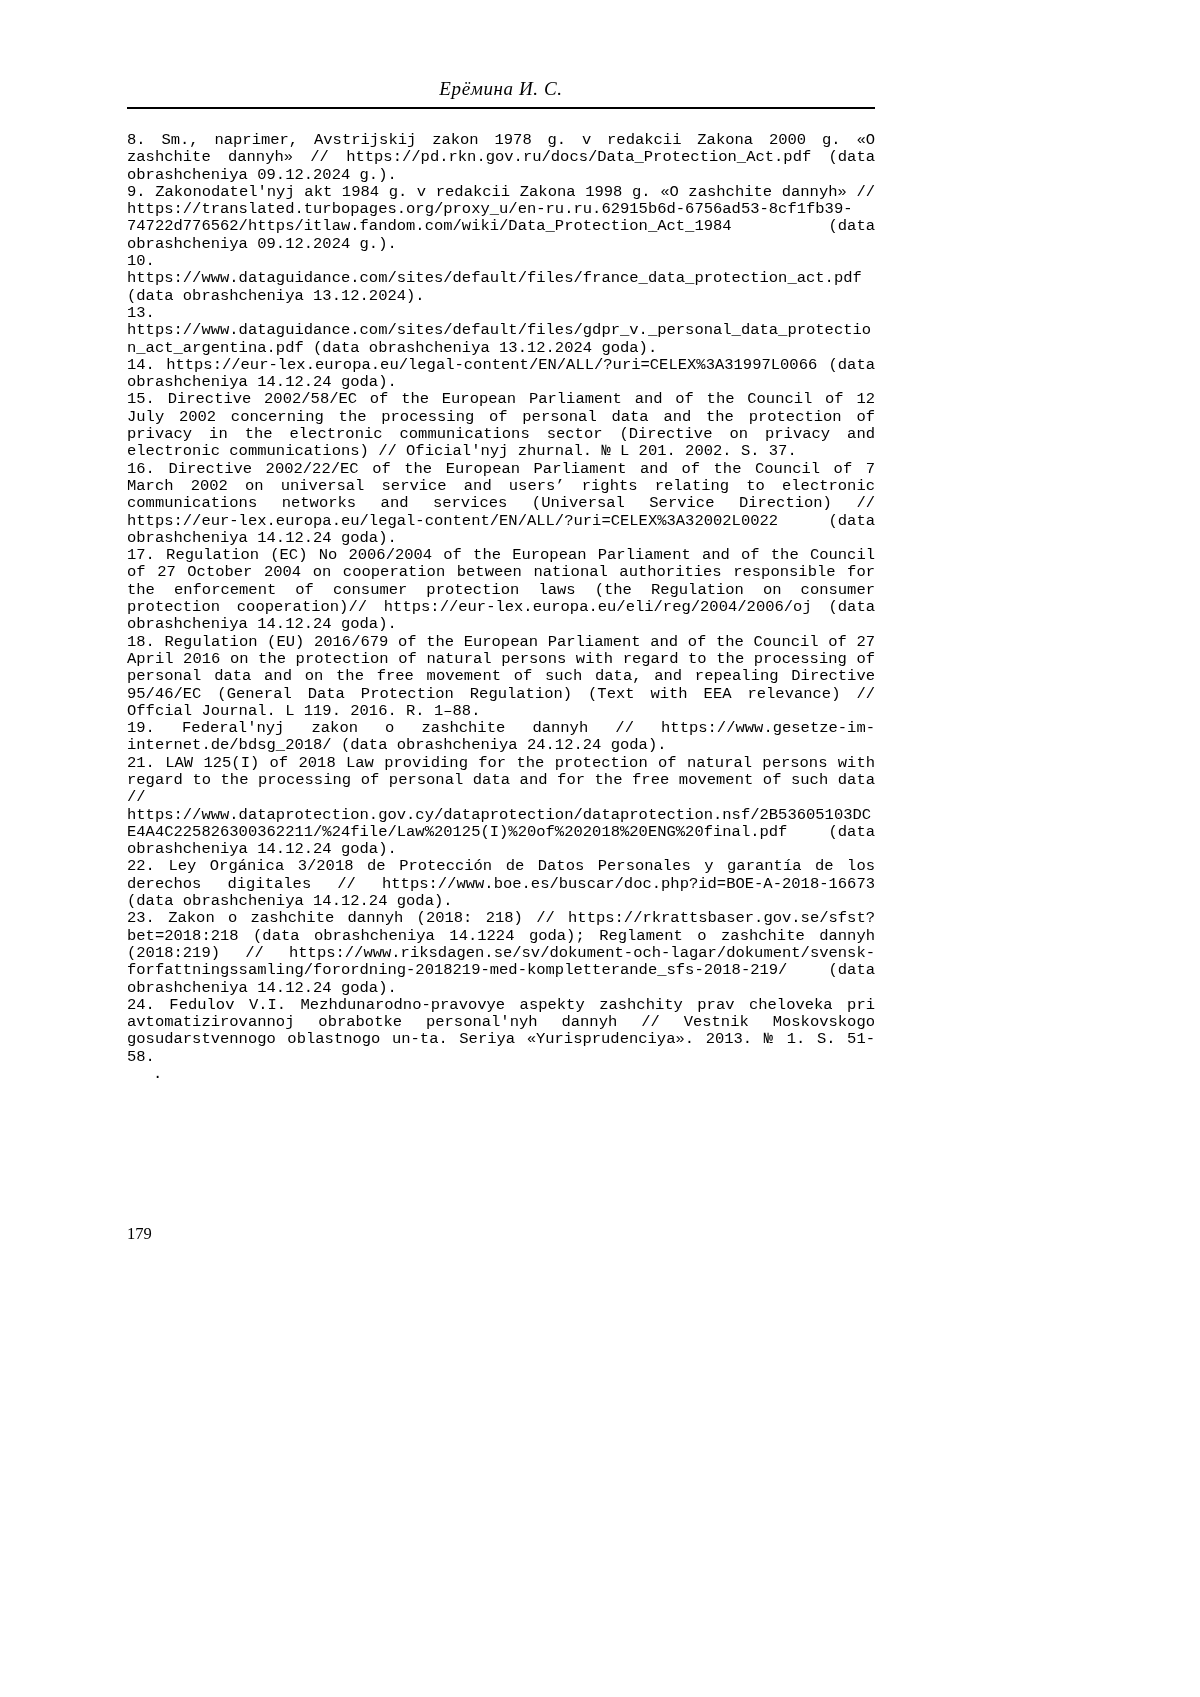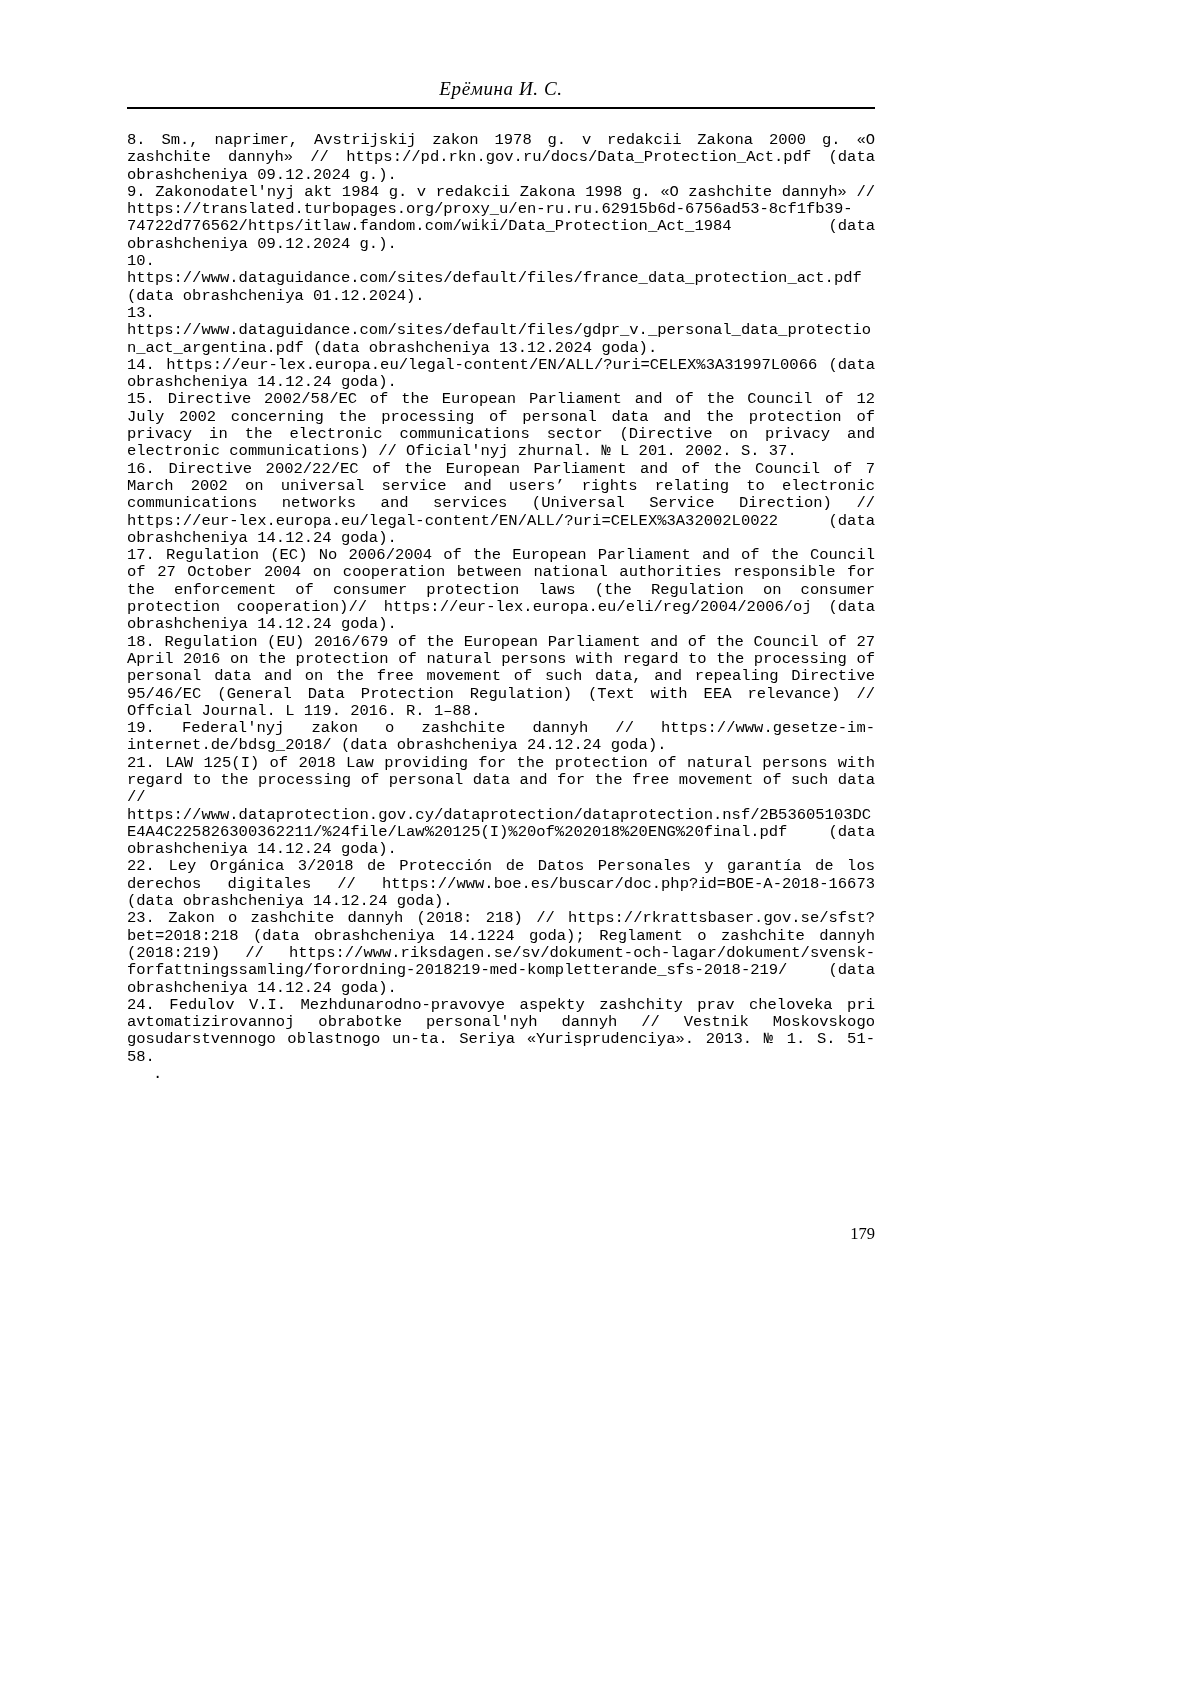--- a/index.html
+++ b/index.html
@@ -45,39 +45,39 @@
   }
   .stray {
     padding-left: 26px;
     text-align: left;
   }
   .page-number {
     position: absolute;
     left: 127px;
     top: 1224px;
     width: 748px;
-    text-align: right;
+    text-align: left;
     font-size: 16.5px;
   }
 </style>
 </head>
 <body>
 
 <div class="page">
   <div class="content">
 
     <div class="header">
       <div class="header-author">Ерёмина И. С.</div>
       <div class="header-rule"></div>
     </div>
 
     <div class="references">
       <p class="ref">8. Sm., naprimer, Avstrijskij zakon 1978 g. v redakcii Zakona 2000 g. «O zashchite dannyh» // https://pd.rkn.gov.ru/docs/Data_Protection_Act.pdf (data obrashcheniya 09.12.2024 g.).</p>
       <p class="ref">9. Zakonodatel'nyj akt 1984 g. v redakcii Zakona 1998 g. «O zashchite dannyh» // https://translated.turbopages.org/proxy_u/en-ru.ru.62915b6d-6756ad53-8cf1fb39-74722d776562/https/itlaw.fandom.com/wiki/Data_Protection_Act_1984 (data obrashcheniya 09.12.2024 g.).</p>
-      <p class="ref">10. https://www.dataguidance.com/sites/default/files/france_data_protection_act.pdf (data obrashcheniya 01.12.2024).</p>
+      <p class="ref">10. https://www.dataguidance.com/sites/default/files/france_data_protection_act.pdf (data obrashcheniya 13.12.2024).</p>
       <p class="ref">13. https://www.dataguidance.com/sites/default/files/gdpr_v._personal_data_protection_act_argentina.pdf (data obrashcheniya 13.12.2024 goda).</p>
       <p class="ref">14. https://eur-lex.europa.eu/legal-content/EN/ALL/?uri=CELEX%3A31997L0066 (data obrashcheniya 14.12.24 goda).</p>
       <p class="ref">15. Directive 2002/58/EC of the European Parliament and of the Council of 12 July 2002 concerning the processing of personal data and the protection of privacy in the electronic communications sector (Directive on privacy and electronic communications) // Oficial'nyj zhurnal. № L 201. 2002. S. 37.</p>
       <p class="ref">16. Directive 2002/22/EC of the European Parliament and of the Council of 7 March 2002 on universal service and users’ rights relating to electronic communications networks and services (Universal Service Direction) // https://eur-lex.europa.eu/legal-content/EN/ALL/?uri=CELEX%3A32002L0022 (data obrashcheniya 14.12.24 goda).</p>
       <p class="ref">17. Regulation (EC) No 2006/2004 of the European Parliament and of the Council of 27 October 2004 on cooperation between national authorities responsible for the enforcement of consumer protection laws (the Regulation on consumer protection cooperation)// https://eur-lex.europa.eu/eli/reg/2004/2006/oj (data obrashcheniya 14.12.24 goda).</p>
       <p class="ref">18. Regulation (EU) 2016/679 of the European Parliament and of the Council of 27 April 2016 on the protection of natural persons with regard to the processing of personal data and on the free movement of such data, and repealing Directive 95/46/EC (General Data Protection Regulation) (Text with EEA relevance) // Offcial Journal. L 119. 2016. R. 1–88.</p>
       <p class="ref">19. Federal'nyj zakon o zashchite dannyh // https://www.gesetze-im-internet.de/bdsg_2018/ (data obrashcheniya 24.12.24 goda).</p>
       <p class="ref">21. LAW 125(I) of 2018 Law providing for the protection of natural persons with regard to the processing of personal data and for the free movement of such data // https://www.dataprotection.gov.cy/dataprotection/dataprotection.nsf/2B53605103DCE4A4C225826300362211/%24file/Law%20125(I)%20of%202018%20ENG%20final.pdf (data obrashcheniya 14.12.24 goda).</p>
       <p class="ref">22. Ley Orgánica 3/2018 de Protección de Datos Personales y garantía de los derechos digitales // https://www.boe.es/buscar/doc.php?id=BOE-A-2018-16673 (data obrashcheniya 14.12.24 goda).</p>
       <p class="ref">23. Zakon o zashchite dannyh (2018: 218) // https://rkrattsbaser.gov.se/sfst?bet=2018:218 (data obrashcheniya 14.1224 goda); Reglament o zashchite dannyh (2018:219) // https://www.riksdagen.se/sv/dokument-och-lagar/dokument/svensk-forfattningssamling/forordning-2018219-med-kompletterande_sfs-2018-219/ (data obrashcheniya 14.12.24 goda).</p>

